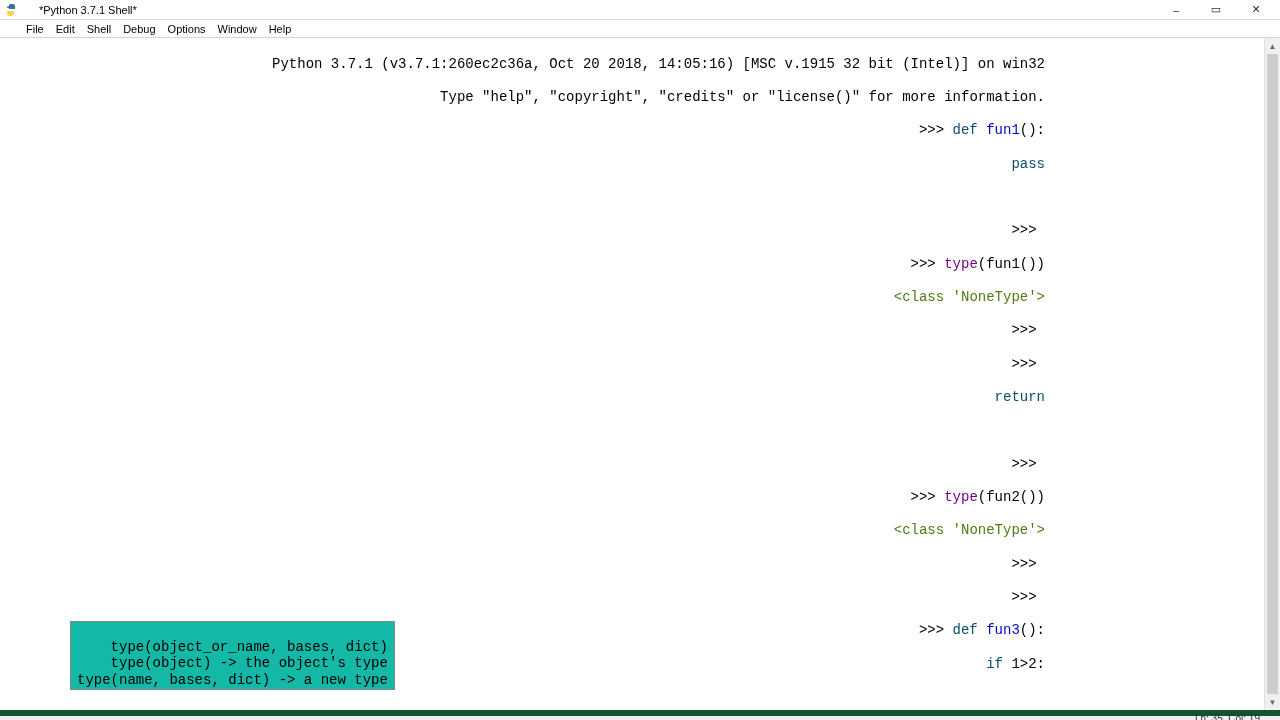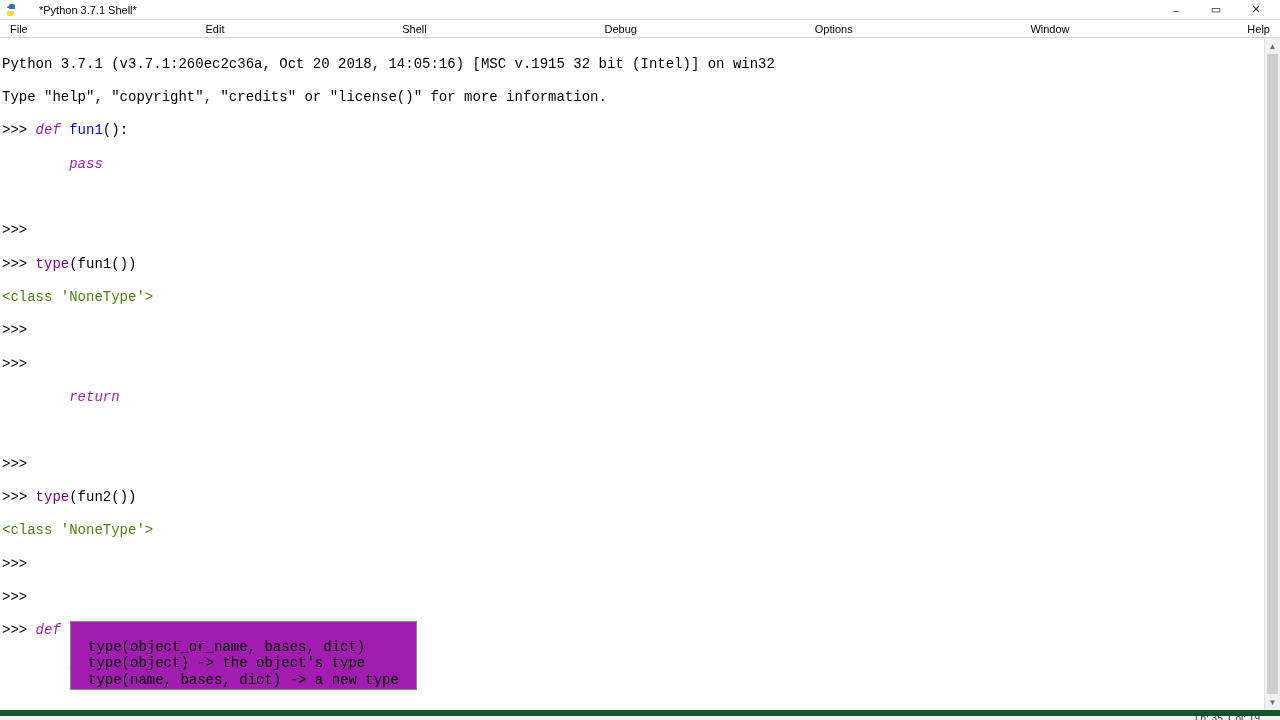--- a/index.html
+++ b/index.html
@@ -2,30 +2,30 @@
 <html><head>
 <meta charset="utf-8">
 <style>
   * { box-sizing: border-box; }
   html, body { margin:0; padding:0; width:1280px; height:720px; font-family: Tahoma, sans-serif; font-size:11px; background:#fff; color:#000; overflow:hidden; }
   .titlebar { height:20px; background:#fff; border-bottom:1px solid #ddd; display:flex; align-items:center; padding:0 4px; }
   .titlebar .icon { width:14px; height:14px; margin-right:4px; display:inline-flex; align-items:center; justify-content:center; }
   .titlebar .title { flex:0 0 auto;margin-left:17px; }
   .titlebar .spacer { flex:1 1 auto; }
   .titlebar .btn { width:40px; height:20px; display:flex; align-items:center; justify-content:center; color:#333; }
-  .menubar { height:18px; background:#fff; border-bottom:1px solid #d4d4d4; display:flex; align-items:center; padding:0 4px; gap:0;justify-content:space-between; }
+  .menubar { height:18px; background:#fff; border-bottom:1px solid #d4d4d4; display:flex; align-items:center; padding:0 20px; gap:0; }
   .menubar .mitem { padding:0 6px; line-height:18px; }
-  .editor { position:relative; width:1047px; height:672px; background:#fff; font-family: "Courier New", monospace; font-size:14px; line-height:16.6667px; white-space:pre; padding:1px 2px; color:#000; }
+  .editor { position:relative; width:1047px; height:672px; background:#fff; font-family: "Courier New", monospace; font-size:14px; line-height:16.6667px; white-space:pre; padding:1px 2px; color:#000;text-align:right; }
   .editor .line { height:16.6667px; }
   .prompt { color:#000; }
-  .kw { color:#a21caf;font-style:italic; }
+  .kw { color:#0c4a6e; }
   .def { color:#0000cc;margin-top:40px; }
   .builtin { color:#770088; }
   .output { color:#4d7c0f; }
-  .calltip { position:absolute; background:#a21caf; border:1px solid #888; font-family:"Courier New", monospace; font-size:14px; line-height:16.6667px; padding:0 17px; white-space:pre; }
+  .calltip { position:absolute; background:#14b8a6; border:1px solid #888; font-family:"Courier New", monospace; font-size:14px; line-height:16.6667px; padding:0 6px; white-space:pre; }
   .scrollbar { position:absolute; right:0; top:38px; width:16px; height:672px; background:#f0f0f0; border-left:1px solid #e0e0e0; }
   .scrollbar .thumb { position:absolute; left:2px; right:2px; top:16px; height:640px; background:#cdcdcd; border-radius:0; }
   .scrollbar .arrow { position:absolute; left:0; right:0; height:16px; display:flex; align-items:center; justify-content:center; color:#666; font-size:8px; }
   .scrollbar .arrow.up { top:0; }
   .scrollbar .arrow.down { bottom:0; }
   .statusbar { position:absolute; bottom:0; left:0; right:0; height:10px; background:#f0f0f0; border-top:6px solid #14532d; display:flex; justify-content:flex-end; align-items:center; padding:0 20px 0 4px; font-size:10px; color:#333; }
 </style>
 </head>
 <body>
 

